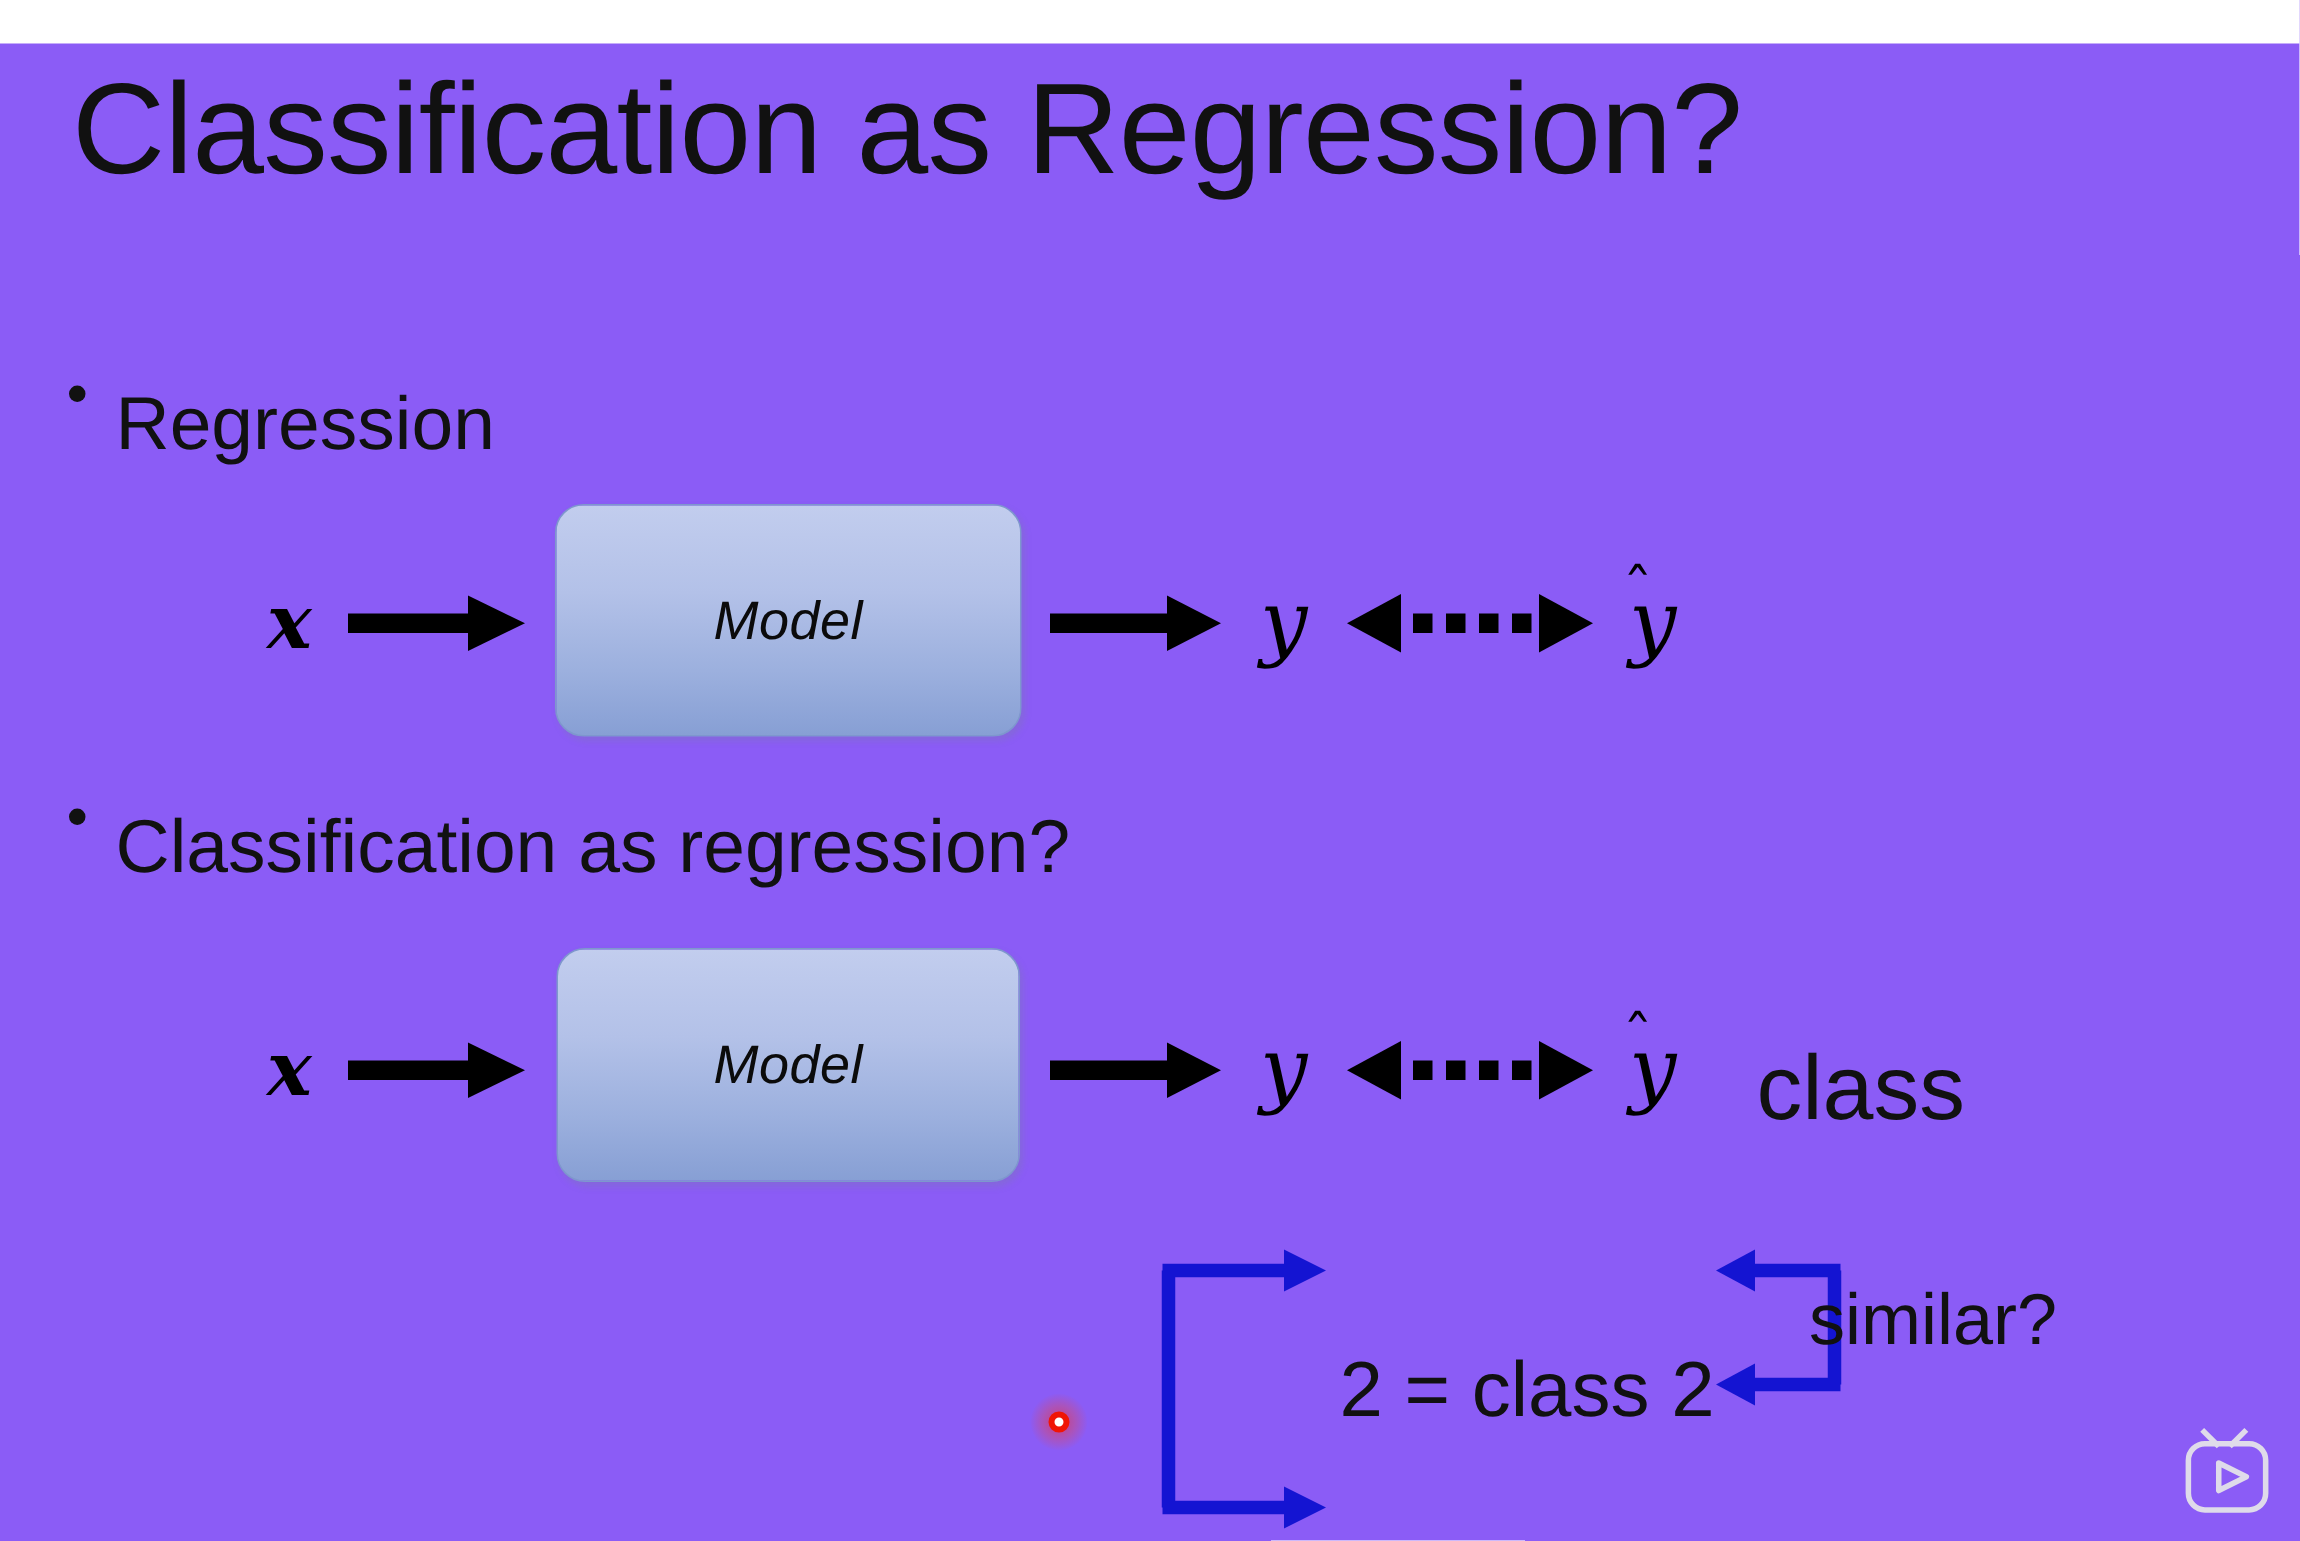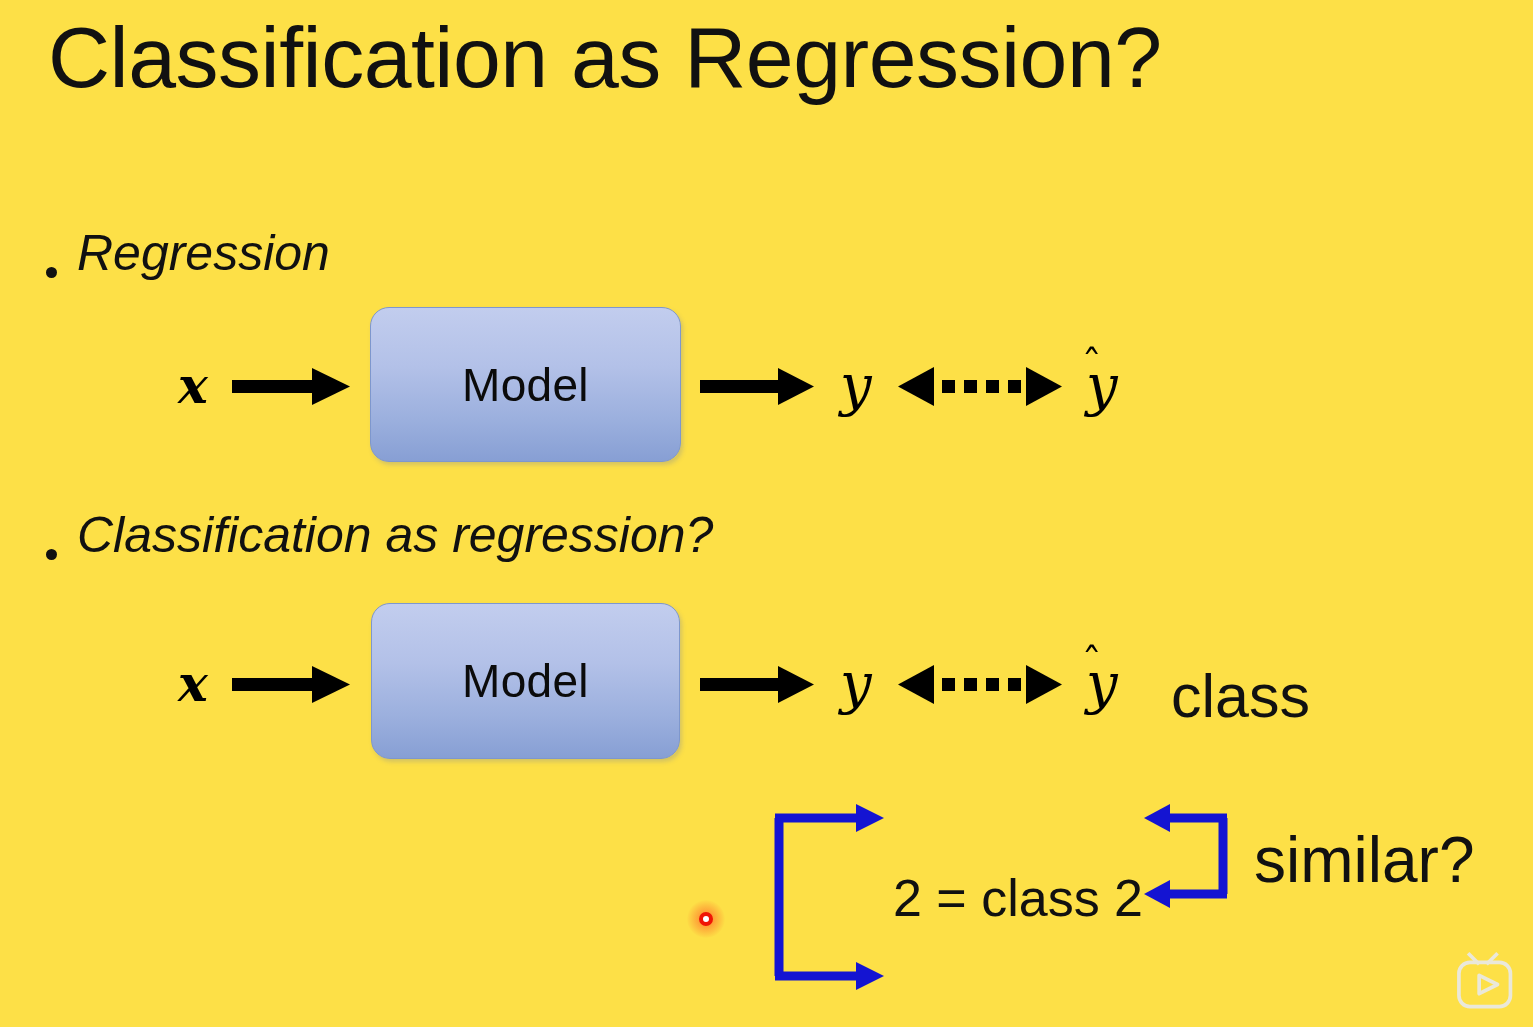--- a/index.html
+++ b/index.html
@@ -9,42 +9,42 @@
   }
   body {
     width: 1533px; height: 1027px;
     position: relative; overflow: hidden;
     font-family: "Liberation Sans", sans-serif;
     color: #000000;
   }
 
   #slide {
     position: absolute; inset: 0;
-    background: #fde047;
+    background: #8b5cf6;
+    margin-top: 29px;
   }
 
   
   .slide-title {
     position: absolute;
     left: 48px; top: 10px;
     font-size: 86px;
     font-weight: 400;
     letter-spacing: -0.5px;
     line-height: 1.1;
     color: #111111;
     white-space: nowrap;
   }
 
   
   .bullet-row {
     position: absolute;
     display: flex;
-    align-items: flex-end;
-    white-space: nowrap;
-    font-style: italic;
+    align-items: flex-start;
+    white-space: nowrap;
   }
   .bullet-dot {
     width: 11px; height: 11px;
     border-radius: 50%;
     background: #111111;
     margin-right: 20px;
     flex: 0 0 auto;
   }
   .bullet-text {
     font-size: 50px;
@@ -60,24 +60,25 @@
     position: absolute;
     border-radius: 19px;
     background: linear-gradient(to bottom, #c2cdee 0%, #b3c1e8 38%, #9cb0de 72%, #879fd4 100%);
     border: 1.5px solid #7e97cd;
     box-shadow: 2px 3px 4px rgba(120,130,160,0.30);
     display: flex;
     align-items: center;
     justify-content: center;
   }
   .model-label {
-    font-size: 46px;
+    font-size: 36px;
     color: #0b0b0b;
     line-height: 1;
     letter-spacing: 0.3px;
+    font-style: italic;
   }
   #model-box-1 { left: 370px; top: 307px; width: 311px; height: 155px; }
   #model-box-2 { left: 371px; top: 603px; width: 309px; height: 156px; }
 
   
   .glyph {
     position: absolute;
     font-family: "DejaVu Serif", serif;
     font-style: italic;
     color: #000;
@@ -107,21 +108,21 @@
 
   .plain-label {
     position: absolute;
     font-family: "Liberation Sans", sans-serif;
     font-size: 61px;
     color: #111;
     line-height: 1;
     white-space: nowrap;
   }
   #class-label { left: 1171px; top: 666px; }
-  #similar-label { left: 1254px; top: 828px; font-size: 64px; }
+  #similar-label { left: 1206px; top: 828px; font-size: 48px; }
   #different-label { left: 524px; top: 872px; font-size: 48px; }
 
   
   .arrow-svg { position: absolute; overflow: visible; }
   #arrow-x-1 { left: 232px; top: 365px; }
   #arrow-m-1 { left: 700px; top: 365px; }
   #arrow-dot-1 { left: 896px; top: 365px; }
   #arrow-x-2 { left: 232px; top: 663px; }
   #arrow-m-2 { left: 700px; top: 663px; }
   #arrow-dot-2 { left: 896px; top: 663px; }

